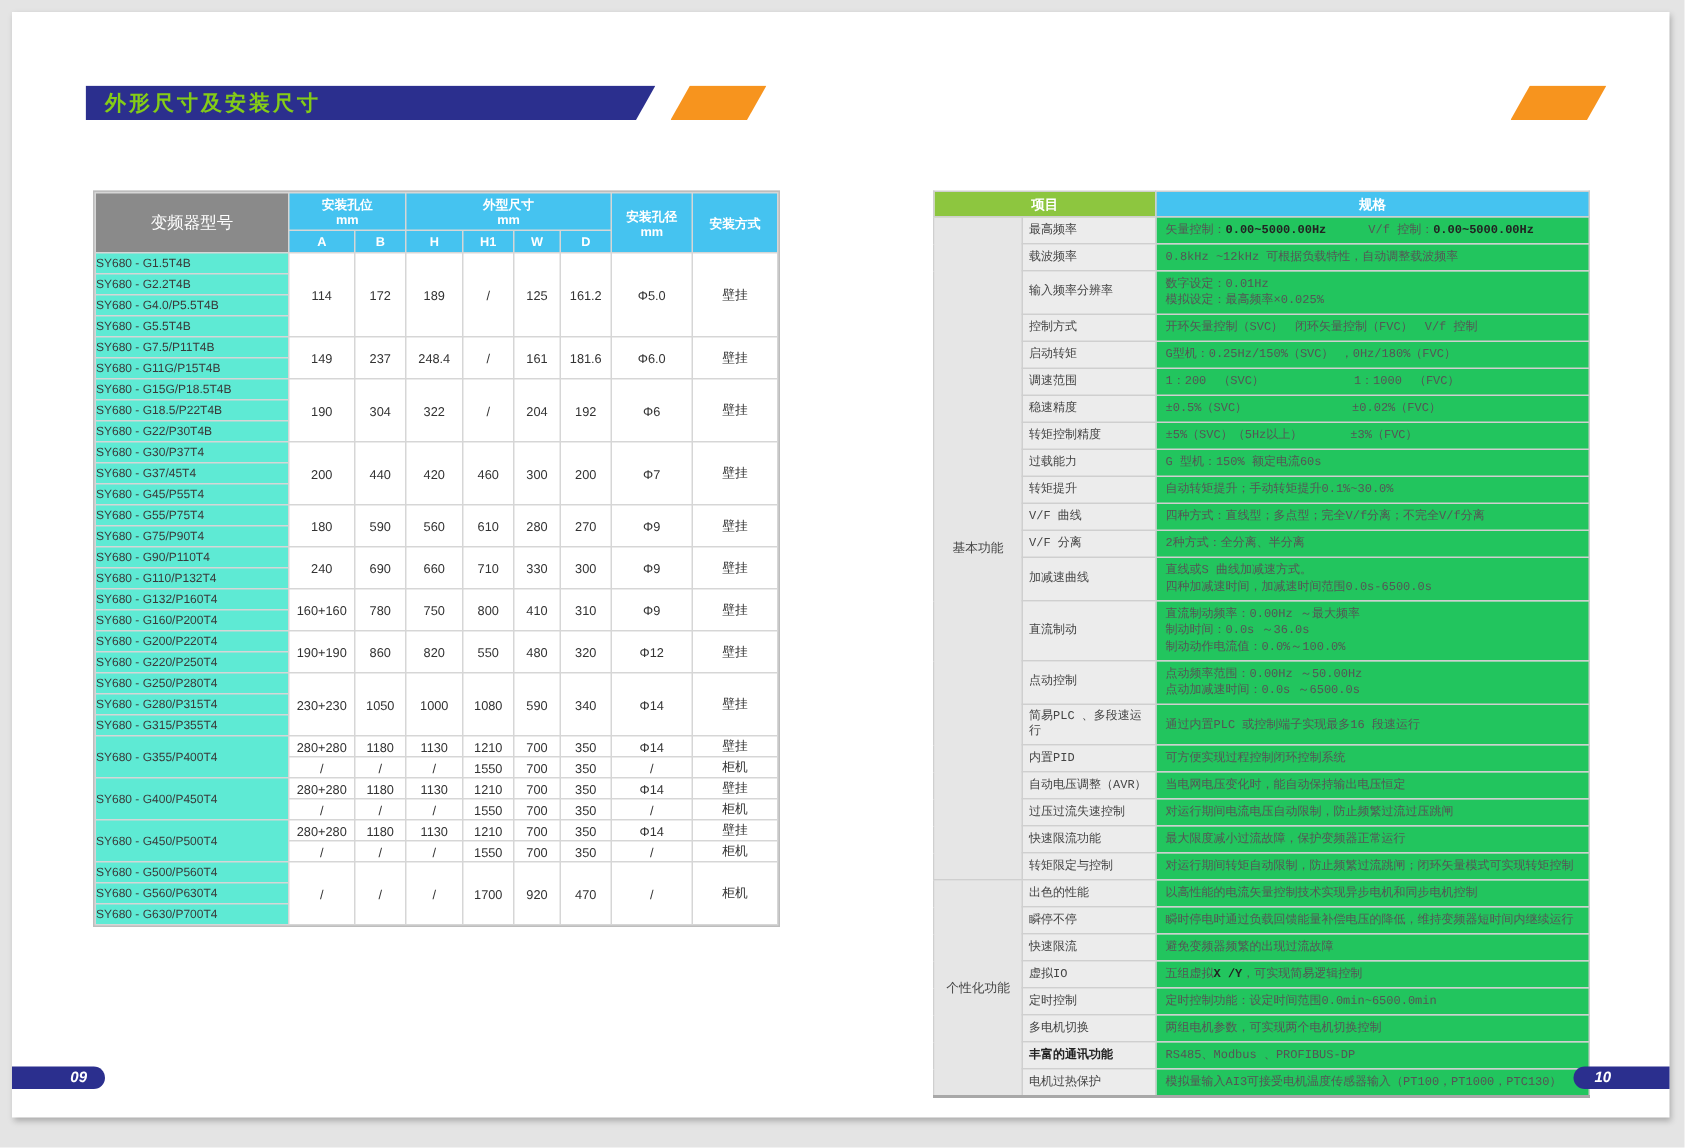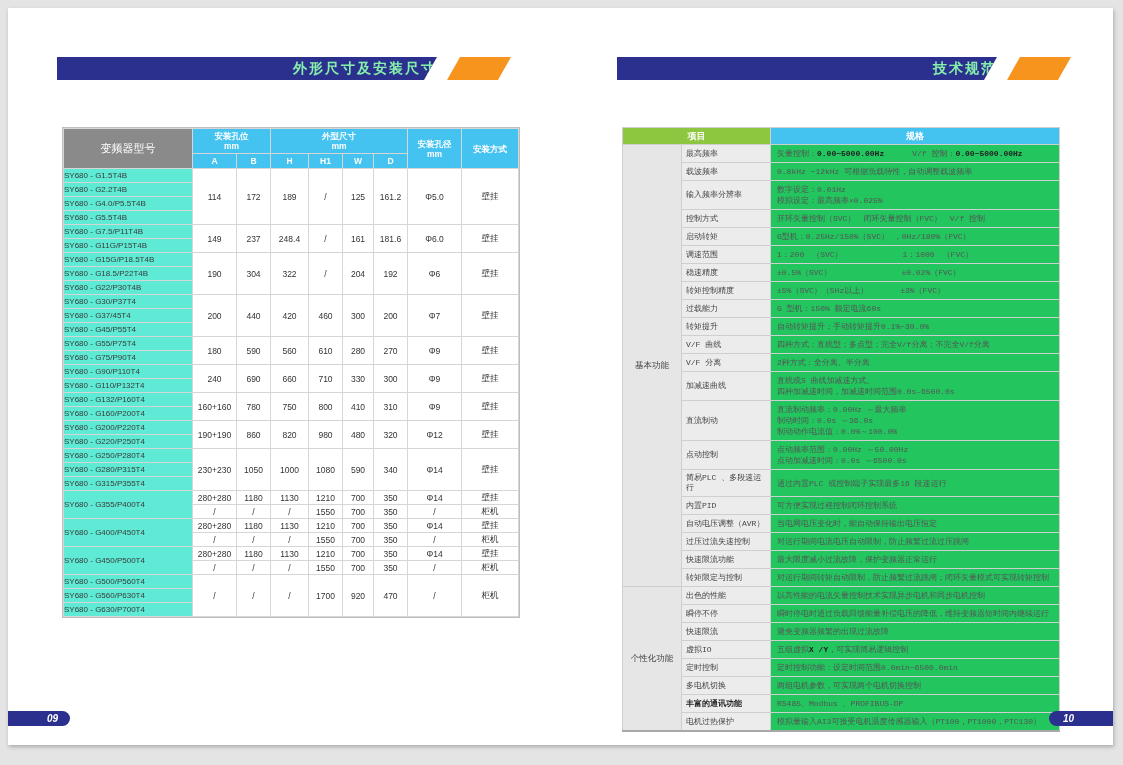--- a/index.html
+++ b/index.html
@@ -11,22 +11,22 @@
   }
   .page{
     position:absolute;left:8px;top:8px;width:1105px;height:737px;
     background:#ffffff;box-shadow:1px 2px 4px rgba(0,0,0,0.25);
   }
   
   .titlebar{position:absolute;top:49px;height:23px;width:470px;}
   .titlebar .navy{
     position:absolute;left:0;top:0;width:380px;height:23px;background:#2b2f8e;
     clip-path:polygon(0 0,100% 0,calc(100% - 13px) 100%,0 100%);
-    color:#86efac;font-size:14px;font-weight:bold;line-height:23px;
-    padding-left:13px;box-sizing:border-box;letter-spacing:2px;text-align:right;
+    color:#84cc16;font-size:14px;font-weight:bold;line-height:23px;
+    padding-left:13px;box-sizing:border-box;letter-spacing:2px;
   }
   .titlebar .orange{
     position:absolute;left:390px;top:0;width:64px;height:23px;background:#f7941e;
     clip-path:polygon(13px 0,100% 0,calc(100% - 13px) 100%,0 100%);
   }
   
   #dims-table{
     position:absolute;left:54px;top:119px;
     border-spacing:1px;background:#d6d6d6;border:1px solid #bdbdbd;
   }
@@ -67,21 +67,20 @@
 <body>
 
 <div class="page">
 
   <div class="titlebar" style="left:49px;">
     <div class="navy">外形尺寸及安装尺寸</div>
     <div class="orange"></div>
   </div>
 
   <div class="titlebar" style="left:609px;">
-    <div class="navy">技术规范</div>
     <div class="orange"></div>
   </div>
 
   <table id="dims-table">
     <colgroup>
       <col style="width:128px">
         <col style="width:43px">
         <col style="width:33px">
       <col style="width:37px">
         <col style="width:33px">
@@ -225,21 +224,21 @@
           <td class="mount-cell" rowspan="2">壁挂</td>
         </tr>
         <tr class="dr">
           <td class="model-cell">SY680 - G160/P200T4</td>
         </tr>
         <tr class="dr">
           <td class="model-cell">SY680 - G200/P220T4</td>
           <td class="data-cell" rowspan="2">190+190</td>
           <td class="data-cell" rowspan="2">860</td>
           <td class="data-cell" rowspan="2">820</td>
-          <td class="data-cell" rowspan="2">980</td>
+          <td class="data-cell" rowspan="2">550</td>
           <td class="data-cell" rowspan="2">480</td>
           <td class="data-cell" rowspan="2">320</td>
           <td class="data-cell" rowspan="2">Φ12</td>
           <td class="mount-cell" rowspan="2">壁挂</td>
         </tr>
         <tr class="dr">
           <td class="model-cell">SY680 - G220/P250T4</td>
         </tr>
         <tr class="dr">
           <td class="model-cell">SY680 - G250/P280T4</td>

